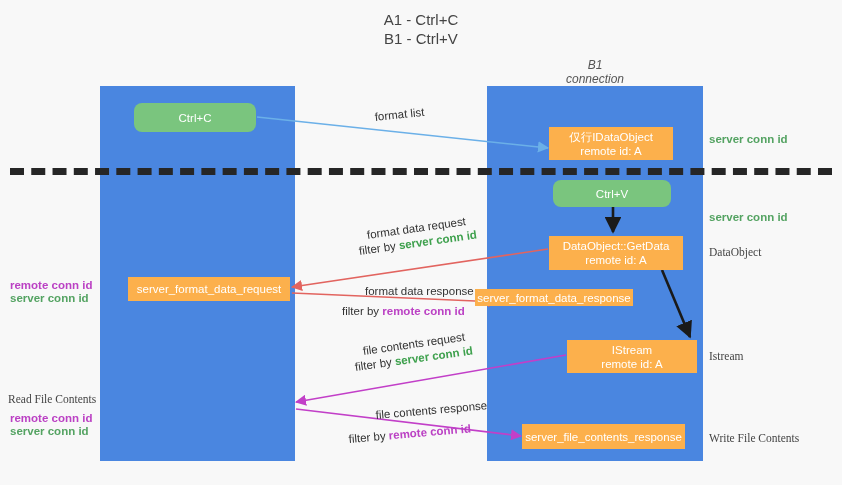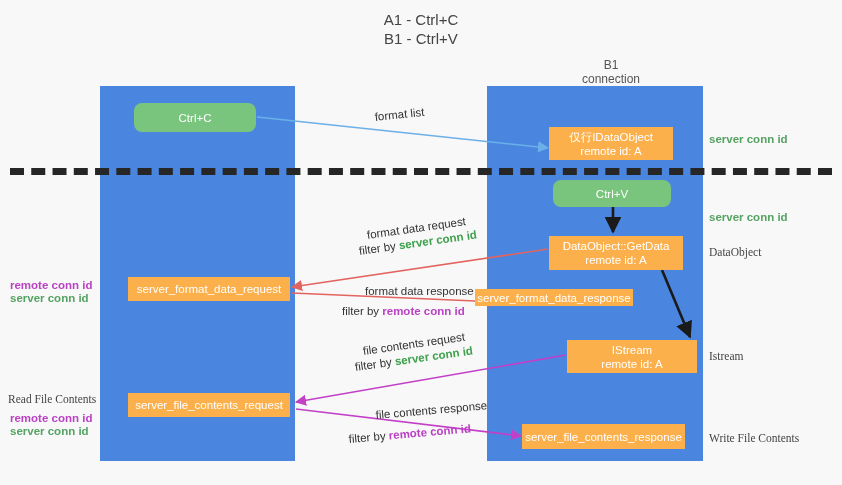--- a/index.html
+++ b/index.html
@@ -113,21 +113,21 @@
 </head>
 <body>
 
 <div id="stage">
 
   <div id="title">
     <div>A1 - Ctrl+C</div>
     <div>B1 - Ctrl+V</div>
   </div>
 
-  <div class="col-head" style="left:503px; top:58px; width:216px;">
+  <div class="col-head" style="left:487px; top:58px; width:216px;font-style:italic;">
     <span class="l1">B1</span>
     <span class="l2">connection</span>
   </div>
 
   <div class="lane" style="left:100px; top:86px; width:195px; height:375px;"></div>
   <div class="lane" style="left:487px; top:86px; width:216px; height:375px;"></div>
 
   <svg id="wires" viewBox="0 0 842 485" xmlns="http://www.w3.org/2000/svg">
     <defs>
       <marker id="ah-blue" viewBox="0 0 10 10" refX="9" refY="5" markerWidth="7" markerHeight="7" orient="auto-start-reverse">
@@ -185,23 +185,20 @@
 
   <div class="box orange" style="left:475px; top:289px; width:158px; height:17px;">
     <span class="ln">server_format_data_response</span>
   </div>
 
   <div class="box orange" style="left:567px; top:340px; width:130px; height:33px;">
     <span class="ln">IStream</span>
     <span class="ln">remote id: A</span>
   </div>
 
-  <div class="box orange" style="left:128px; top:393px; width:162px; height:24px;">
-    <span class="ln">server_file_contents_request</span>
-  </div>
 
   <div class="box orange" style="left:522px; top:424px; width:163px; height:25px;">
     <span class="ln">server_file_contents_response</span>
   </div>
 
   <div class="elabel" style="left:374px; top:110px; transform:rotate(-6deg); transform-origin:left top;">format list</div>
 
   <div class="elabel" style="left:366px; top:228px; transform:rotate(-8deg); transform-origin:left top;">
     <span>format data request</span>
   </div>

